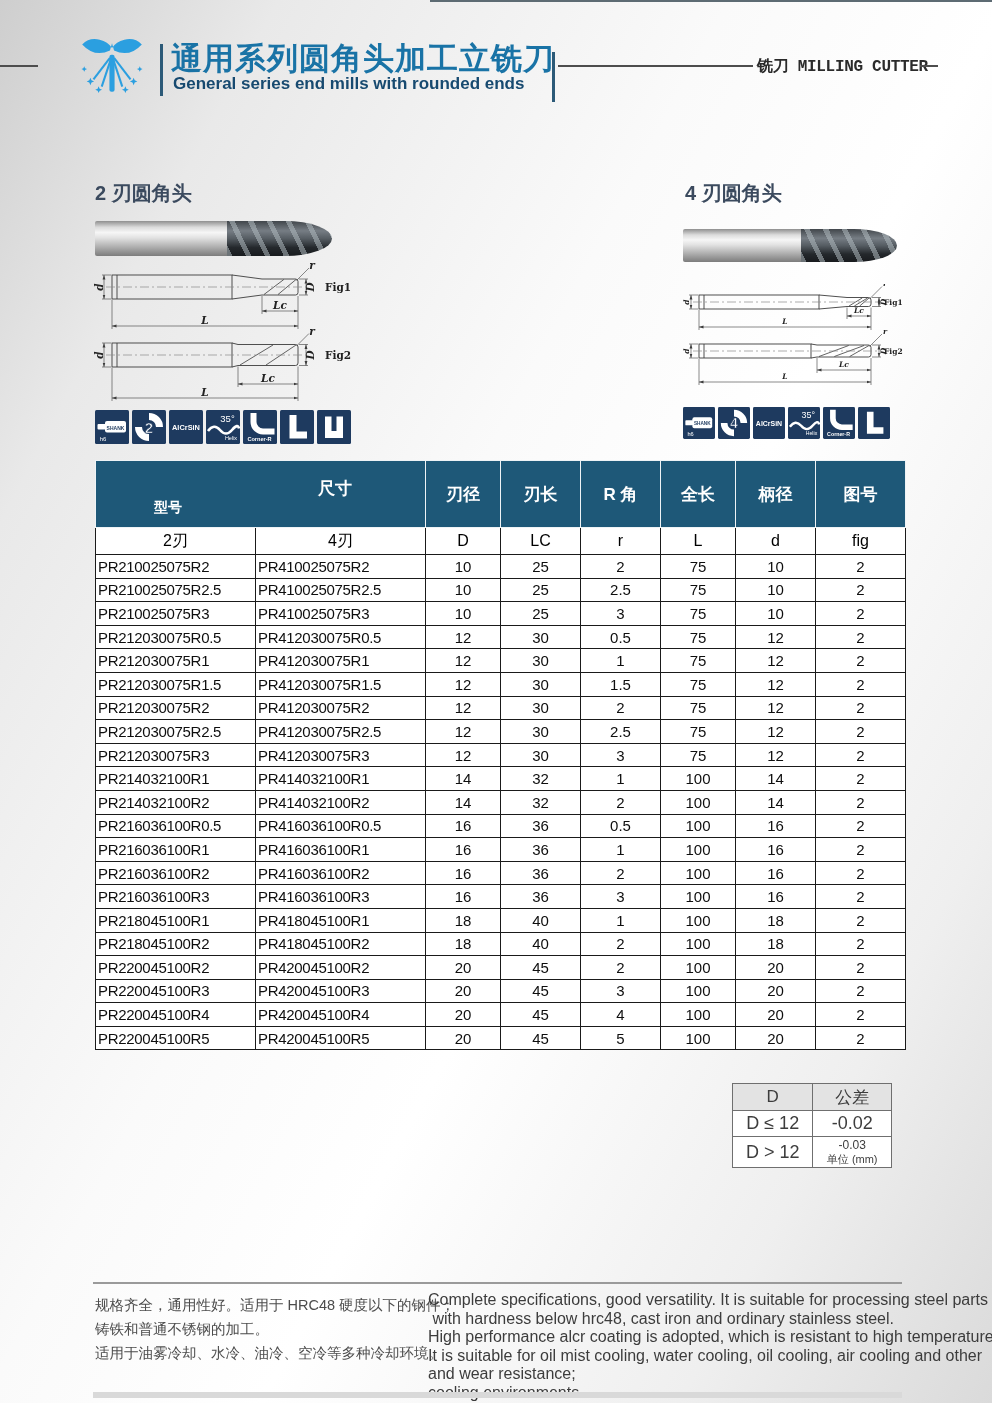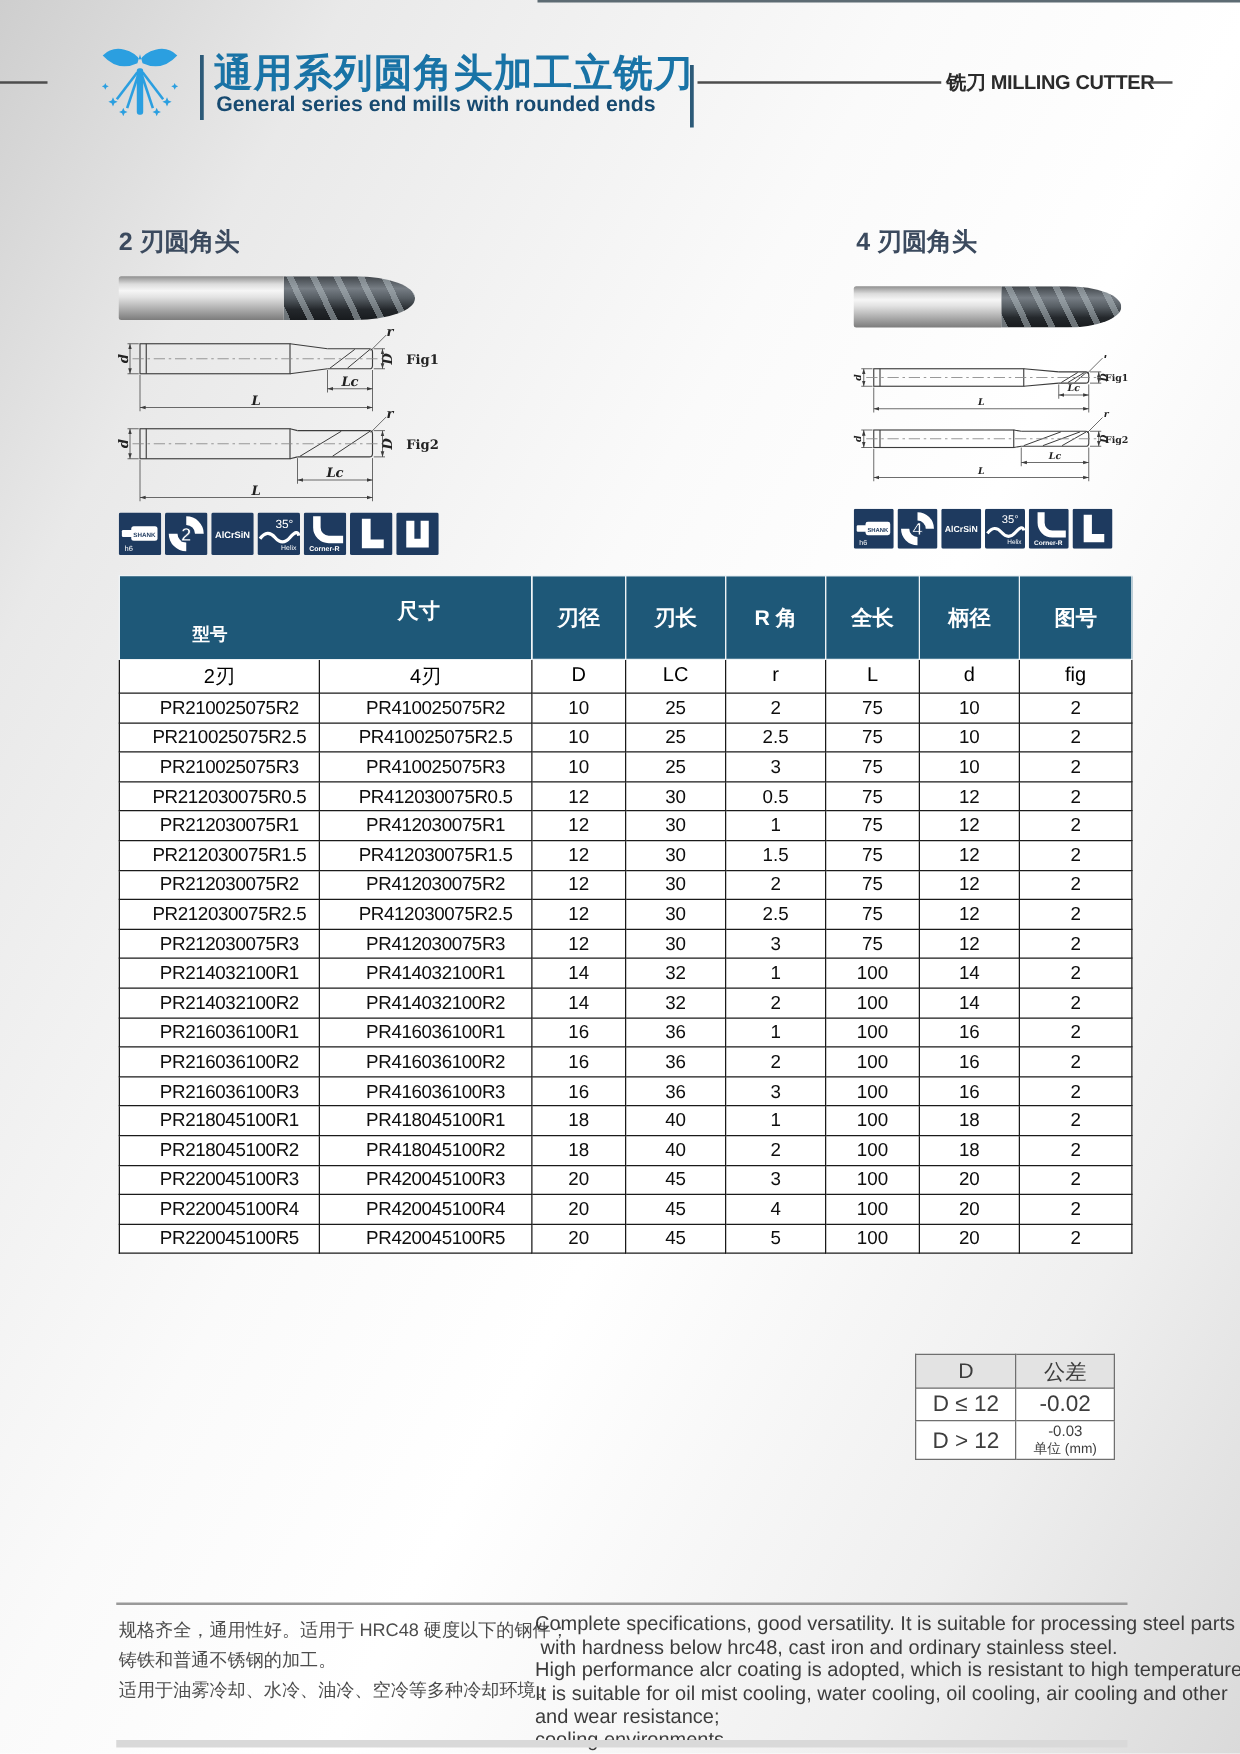--- a/index.html
+++ b/index.html
@@ -9,21 +9,21 @@
   
   .top-hairline{position:absolute;top:0;left:430px;right:0;height:2px;background:#5d6b73;}
   .edge-dash-left{position:absolute;top:65px;left:0;width:38px;height:2px;background:#4d4d4d;}
   .logo{position:absolute;left:76px;top:34px;width:72px;height:64px;}
   .vdiv1{position:absolute;left:160px;top:44px;width:3px;height:52px;background:var(--divider,#2c5a78);}
   .vdiv2{position:absolute;left:552px;top:52px;width:3px;height:50px;background:var(--divider,#2c5a78);}
   .title-zh{position:absolute;left:171px;top:38px;font-size:31px;font-weight:bold;color:var(--title-blue,#1973a6);letter-spacing:1px;white-space:nowrap;}
   .title-en{position:absolute;left:173px;top:74px;font-size:17px;font-weight:bold;color:var(--subtitle-navy,#174a70);white-space:nowrap;}
   .rule-l{position:absolute;left:558px;top:65px;width:195px;height:2px;background:#4d4d4d;}
   .rule-r{position:absolute;left:920px;top:65px;width:18px;height:2px;background:#4d4d4d;}
-  .category-label{position:absolute;left:757px;top:56px;font-size:16px;font-weight:bold;color:#2b2b2b;white-space:nowrap;letter-spacing:-0.3px;}
+  .category-label{position:absolute;left:757px;top:56px;font-size:16px;font-weight:bold;color:#2b2b2b;white-space:nowrap;letter-spacing:-0.3px;font-family:Liberation Mono, monospace;}
   
   .section-title{position:absolute;font-size:20px;font-weight:bold;color:#3b4a5e;white-space:nowrap;}
   #title-2f{left:95px;top:180px;} #title-4f{left:685px;top:180px;}
   .photo{position:absolute;display:flex;}
   #photo-2f{left:95px;top:221px;width:237px;height:35px;}
   #photo-4f{left:683px;top:229px;width:214px;height:33px;}
   .photo .shank{height:100%;border-radius:2px 0 0 2px;
     background:linear-gradient(180deg,#8f8f8f,#dcdcdc 18%,#f6f6f6 33%,#e2e2e2 48%,#b3b3b3 72%,#7c7c7c 100%);}
   .photo .flute{height:100%;border-radius:0 45% 45% 0/0 50% 50% 0;
     background:repeating-linear-gradient(64deg,rgba(175,185,190,.55) 0 5px,rgba(30,32,35,0) 5px 17px),
@@ -44,21 +44,21 @@
   .main-head th{background:var(--teal,#1e5878);color:#fff;font-size:17px;font-weight:bold;
     height:66px;border:1px solid #eef3f6;text-align:center;}
   .diag-cell{position:relative;
     background-image:linear-gradient(to top right,transparent calc(50% - 0.8px),#f2f6f8 calc(50% - 0.8px) calc(50% + 0.8px),transparent calc(50% + 0.8px));}
   .diag-cell .bl{position:absolute;left:58px;top:38px;font-size:14px;}
   .diag-cell .tr{position:absolute;left:222px;top:16px;font-size:17px;}
   .sub-head th{height:26px;font-size:16px;font-weight:normal;color:#000;background:#fff;
     border:1px solid #1a1a1a;text-align:center;}
   .spec-table td{height:22.6px;font-size:15px;color:#0e0e0e;background:#fff;
     border:1px solid #1a1a1a;text-align:center;line-height:1;}
-  .spec-table td.model{text-align:center;padding-left:16px;letter-spacing:-0.3px;}
+  .spec-table td.model{text-align:left;padding-left:2px;letter-spacing:-0.3px;}
   
   .tol-table{position:absolute;left:732px;top:1083px;width:160px;border-collapse:collapse;
     color:#3d3d3d;text-align:center;}
   .tol-table th,.tol-table td{border:1px solid #6f6f6f;padding:0;}
   .tol-table th{background:#e3e3e3;height:26px;font-size:17px;font-weight:normal;}
   .tol-table td{background:#fff;height:25px;font-size:18px;}
   .tol-table .unit-cell{font-size:12px;line-height:1.15;height:30px;}
   .tol-table .unit-note{font-size:11px;}
   .tol-table col:nth-child(1){width:81px;} .tol-table col:nth-child(2){width:79px;}
   
@@ -442,20 +442,30 @@
           <td class="model">PR214032100R2</td>
           <td class="model">PR414032100R2</td>
           <td>14</td>
           <td>32</td>
           <td>2</td>
           <td>100</td>
           <td>14</td>
           <td>2</td>
         </tr>
         <tr>
+          <td class="model">PR216036100R0.5</td>
+          <td class="model">PR416036100R0.5</td>
+          <td>16</td>
+          <td>36</td>
+          <td>0.5</td>
+          <td>100</td>
+          <td>16</td>
+          <td>2</td>
+        </tr>
+        <tr>
           <td class="model">PR216036100R1</td>
           <td class="model">PR416036100R1</td>
           <td>16</td>
           <td>36</td>
           <td>1</td>
           <td>100</td>
           <td>16</td>
           <td>2</td>
         </tr>
         <tr>
@@ -489,20 +499,30 @@
           <td>2</td>
         </tr>
         <tr>
           <td class="model">PR218045100R2</td>
           <td class="model">PR418045100R2</td>
           <td>18</td>
           <td>40</td>
           <td>2</td>
           <td>100</td>
           <td>18</td>
+          <td>2</td>
+        </tr>
+        <tr>
+          <td class="model">PR220045100R2</td>
+          <td class="model">PR420045100R2</td>
+          <td>20</td>
+          <td>45</td>
+          <td>2</td>
+          <td>100</td>
+          <td>20</td>
           <td>2</td>
         </tr>
         <tr>
           <td class="model">PR220045100R3</td>
           <td class="model">PR420045100R3</td>
           <td>20</td>
           <td>45</td>
           <td>3</td>
           <td>100</td>
           <td>20</td>

